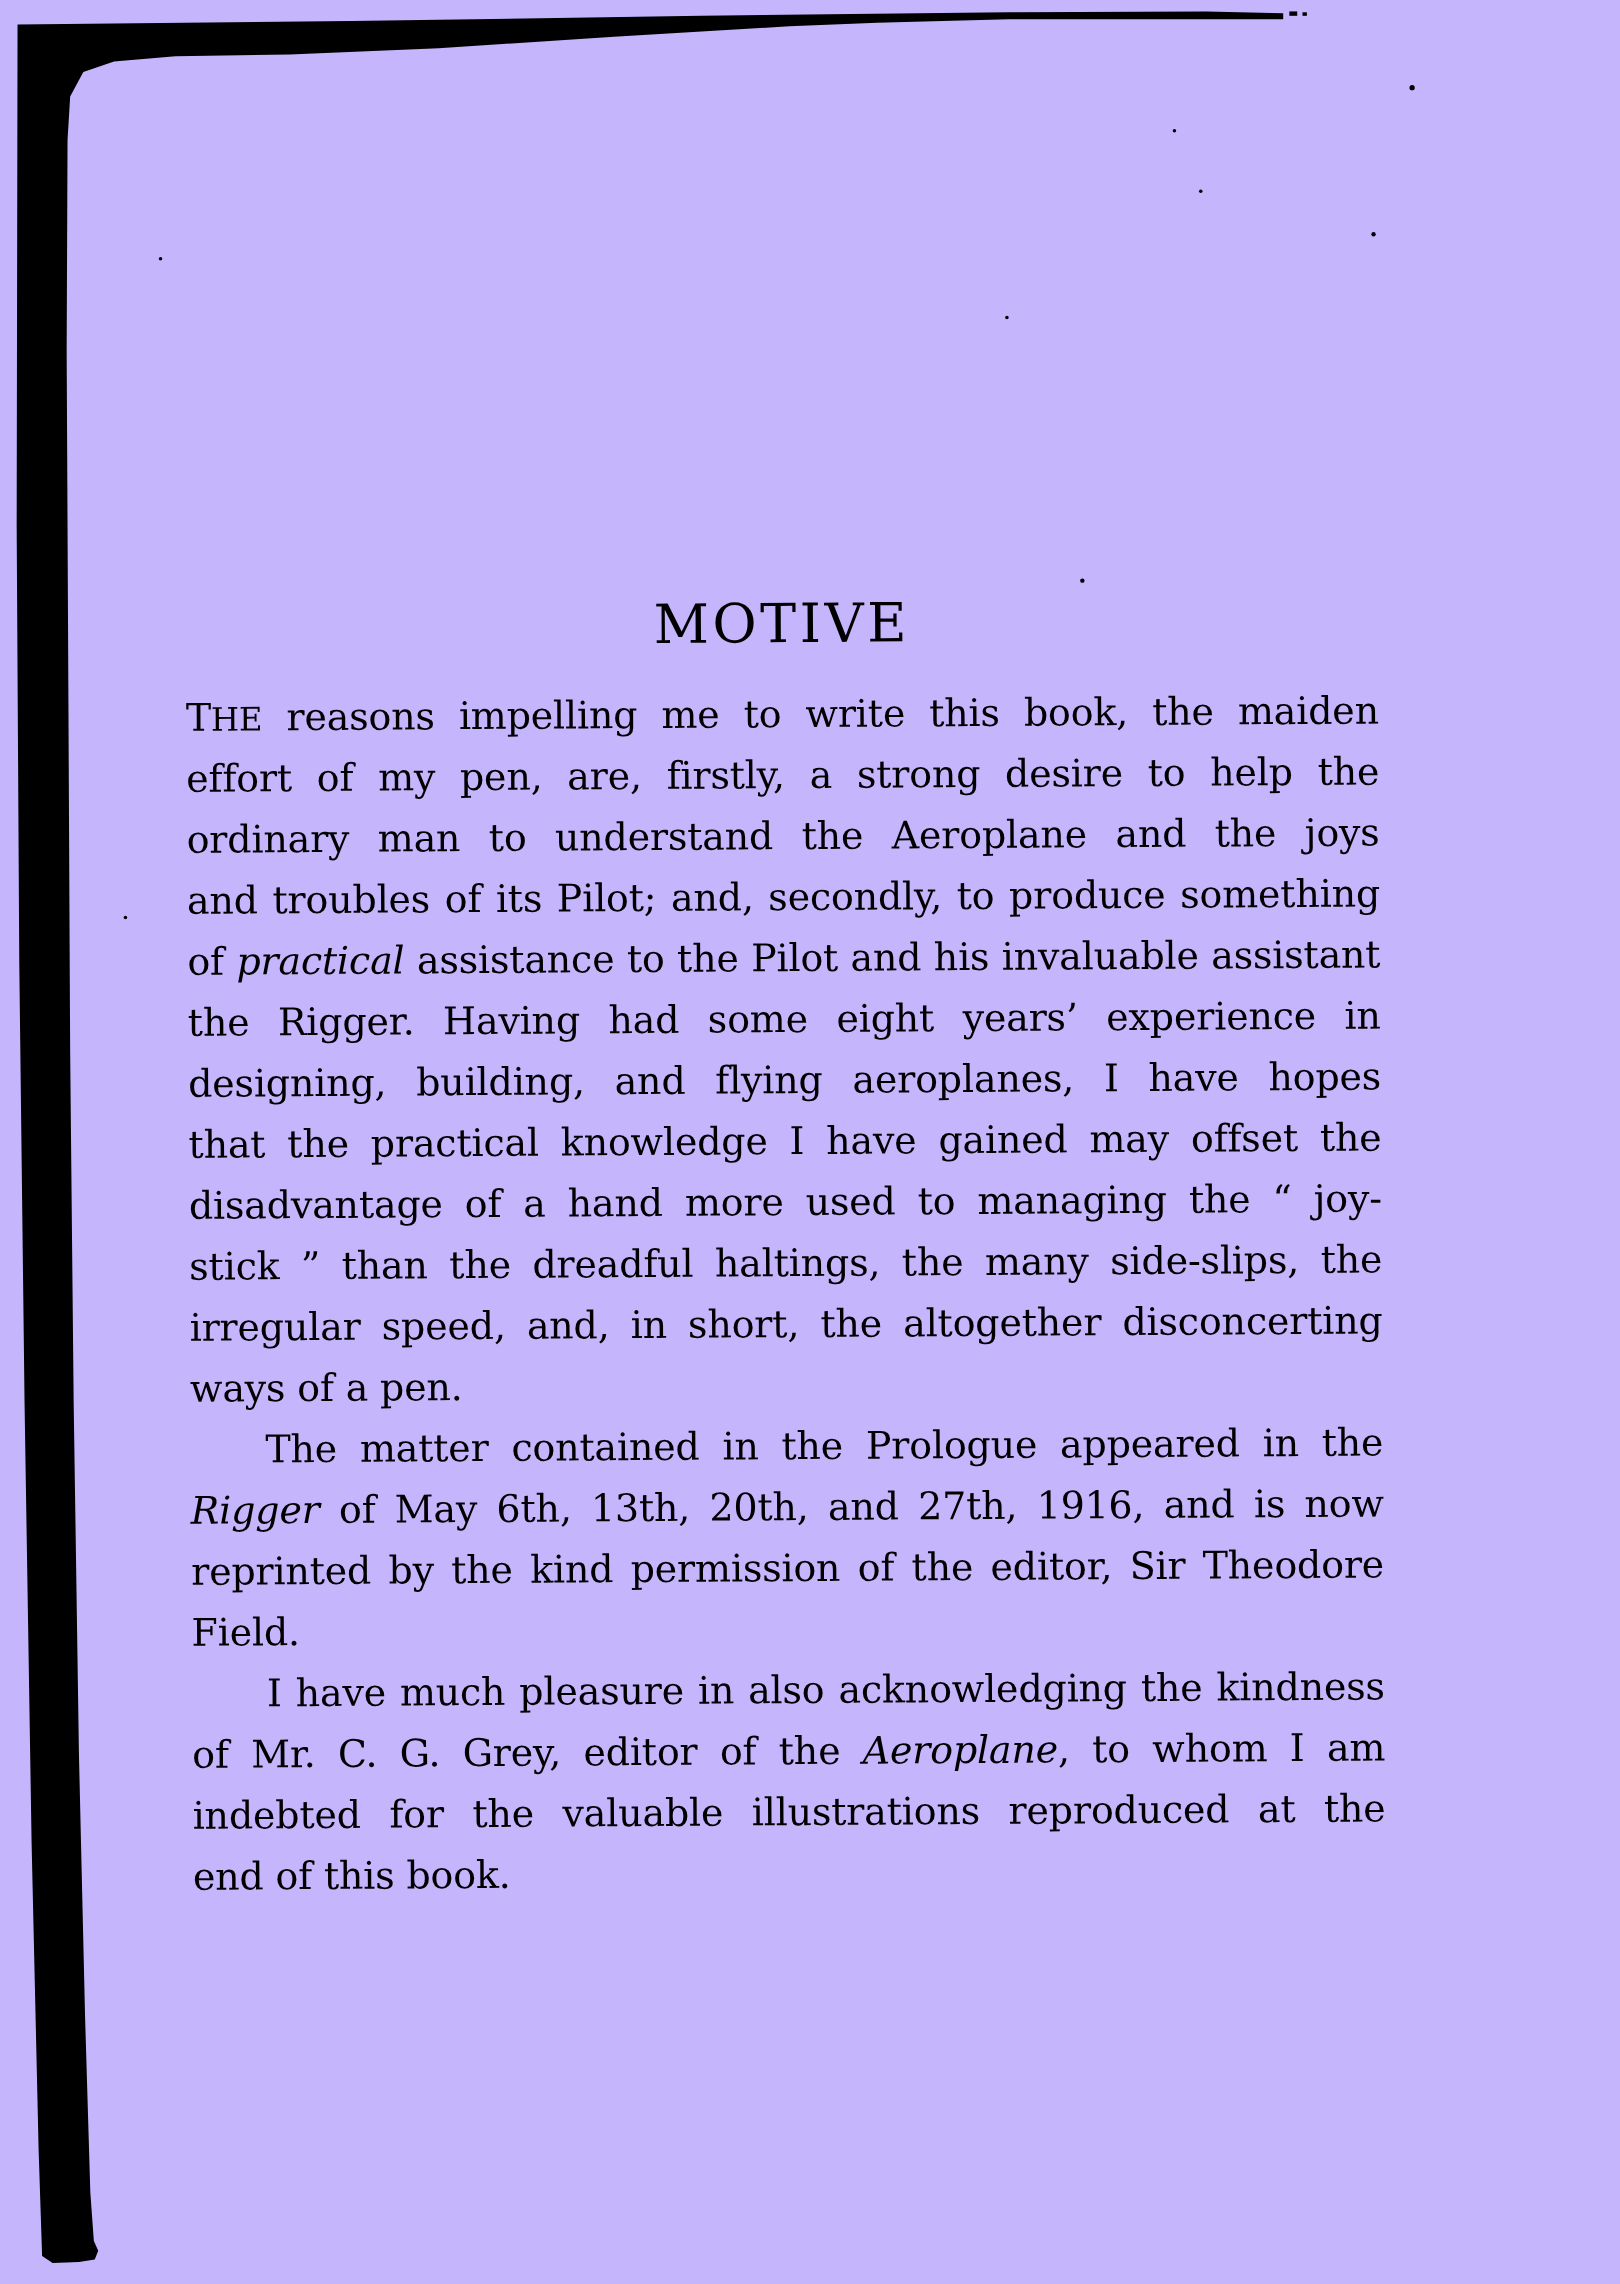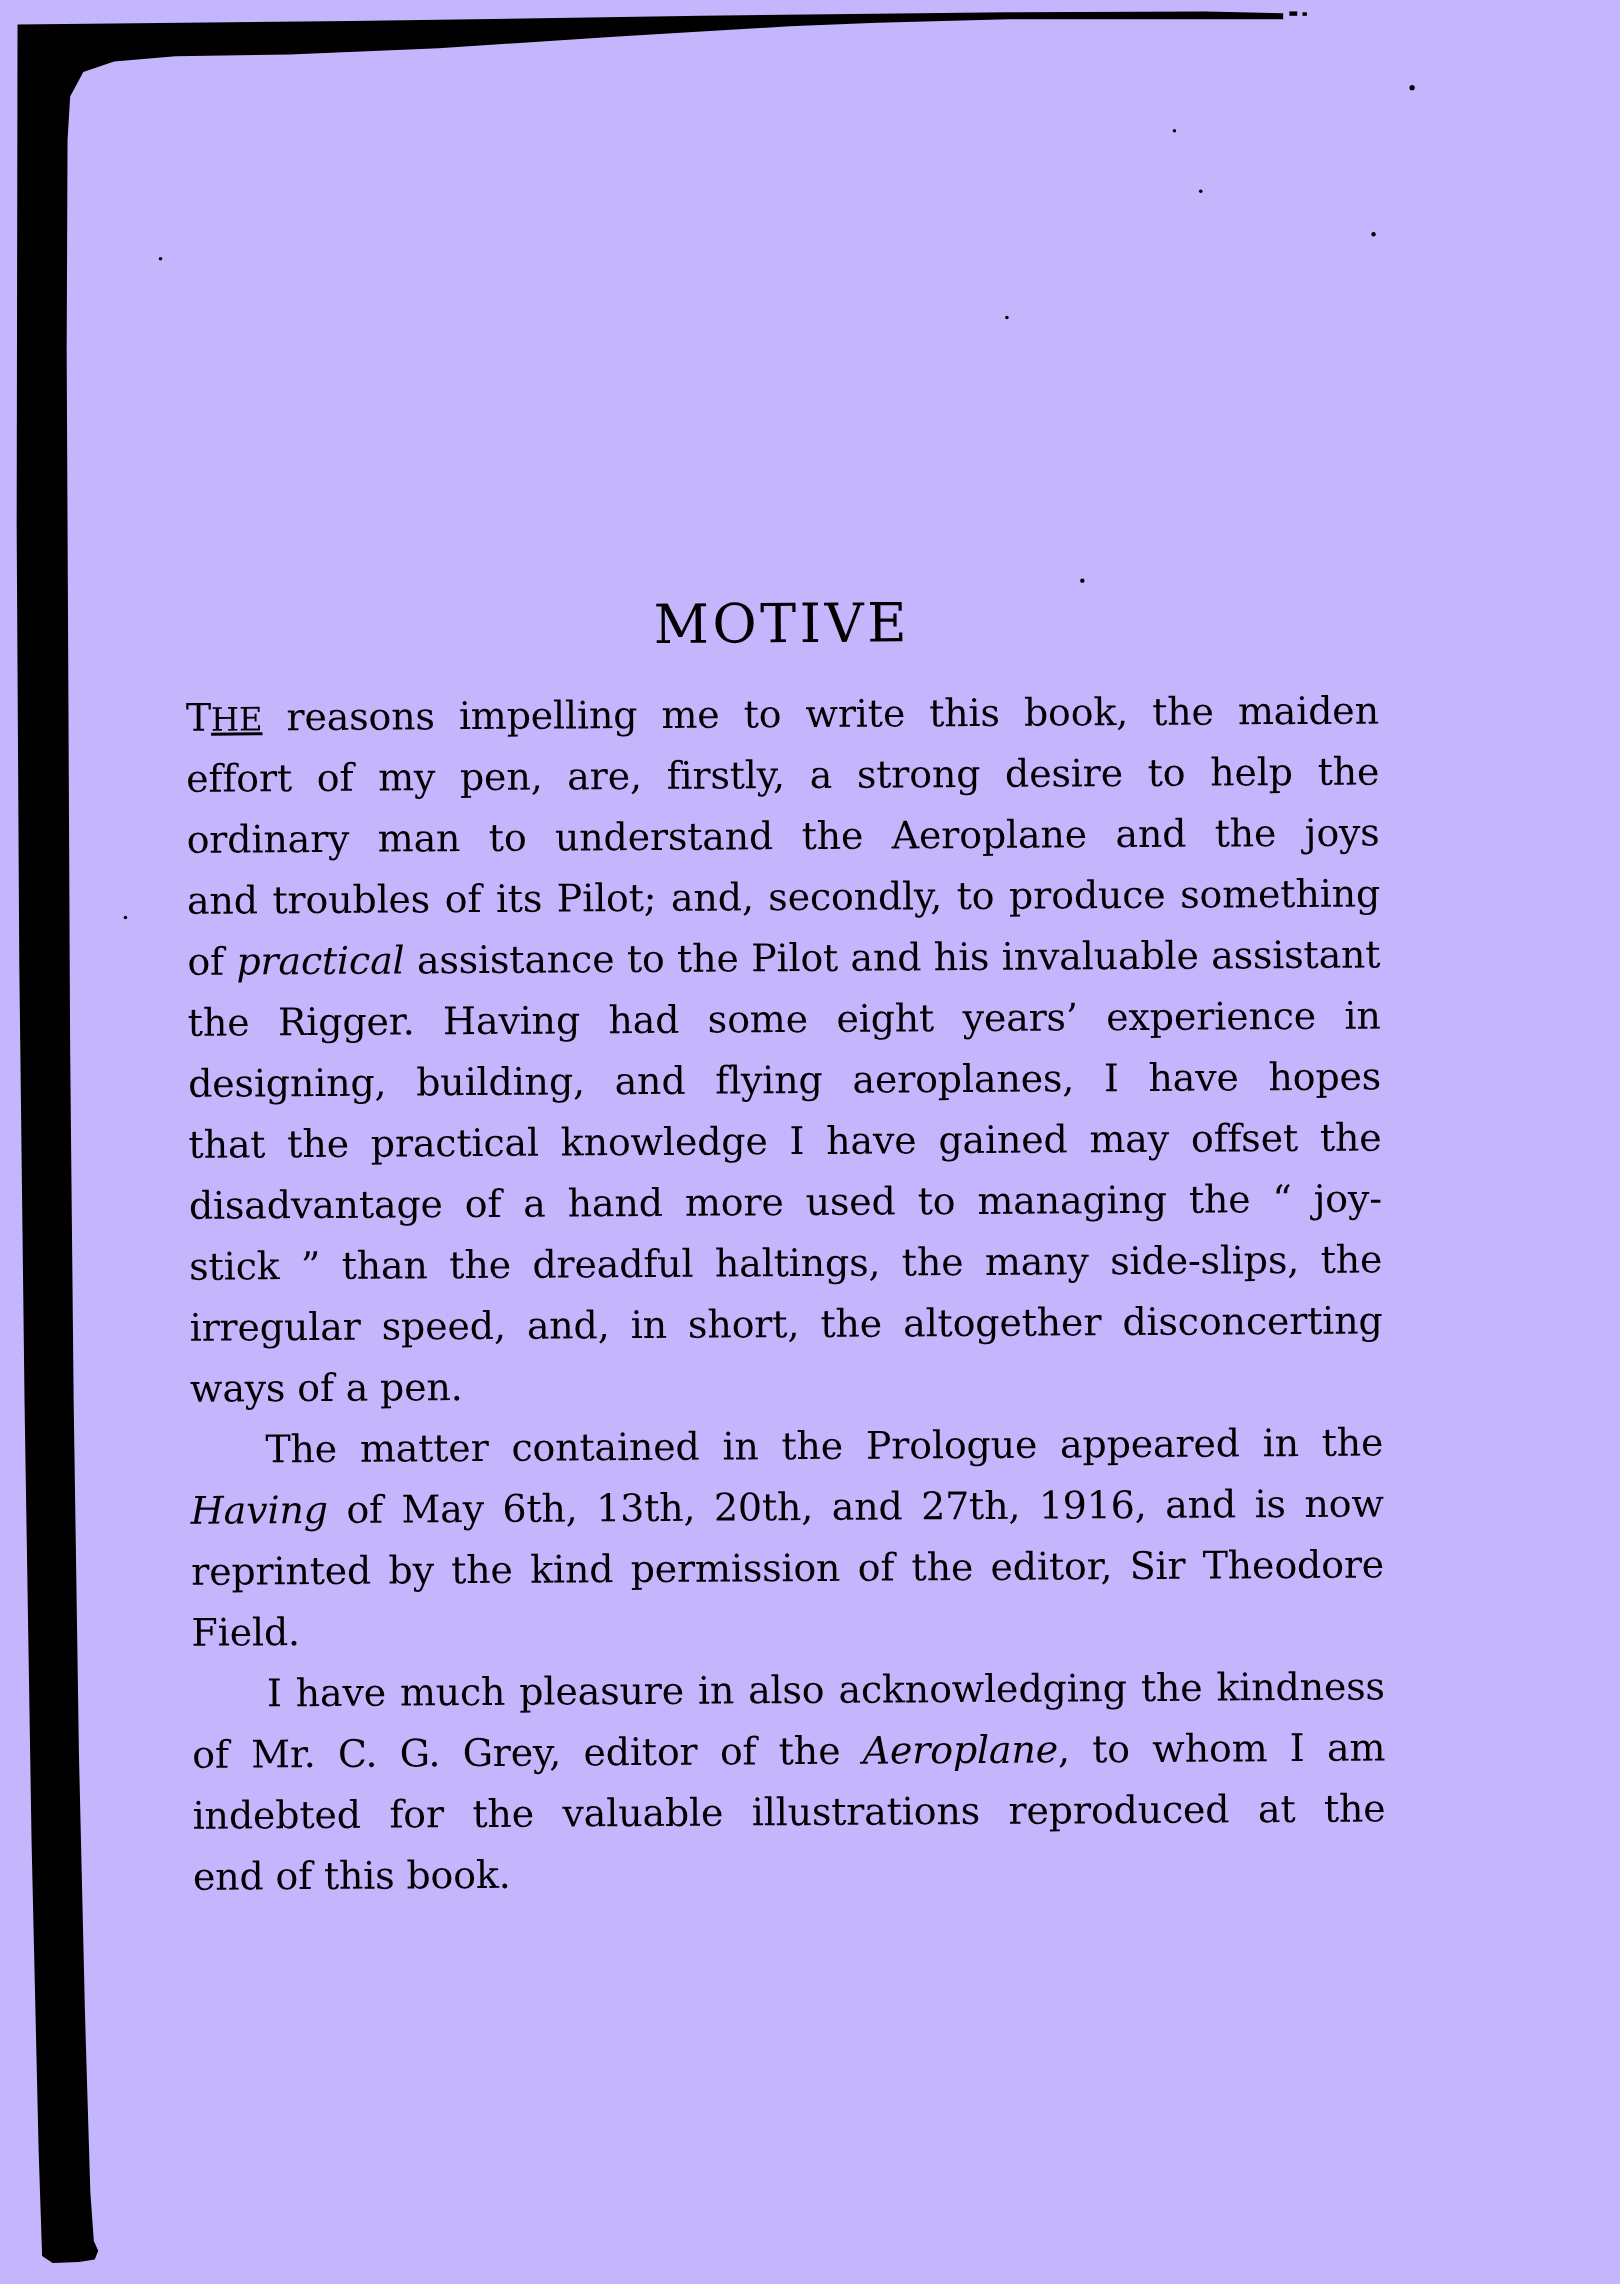--- a/index.html
+++ b/index.html
@@ -50,21 +50,21 @@
     height: 61px;
     line-height: 61px;
     text-align: justify;
     text-align-last: left;
     white-space: normal;
   }
   .line.justify { text-align-last: justify; }
   .line.indent { padding-left: 75px; }
   .seg-normal { font-style: normal; }
   .seg-italic { font-style: italic; }
-  .seg-small  { font-size: 0.85em; text-decoration: underline; }
+  .seg-small  { font-size: 0.85em; }
 </style>
 </head>
 <body>
 
 <div class="page">
 
   <svg class="artifacts" viewBox="0 0 1847 2604" xmlns="http://www.w3.org/2000/svg">
 
     <path fill="#000000" d="
       M 20 28
@@ -103,21 +103,21 @@
           <div class="line justify"><span class="seg-normal">the Rigger.  Having had some eight years’ experience in</span></div>
           <div class="line justify"><span class="seg-normal">designing, building, and flying aeroplanes, I have hopes</span></div>
           <div class="line justify"><span class="seg-normal">that the practical knowledge I have gained may offset the</span></div>
           <div class="line justify"><span class="seg-normal">disadvantage of a hand more used to managing the “ joy-</span></div>
           <div class="line justify"><span class="seg-normal">stick ” than the dreadful haltings, the many side-slips, the</span></div>
           <div class="line justify"><span class="seg-normal">irregular speed, and, in short, the altogether disconcerting</span></div>
           <div class="line"><span class="seg-normal">ways of a pen.</span></div>
         </div>
         <div class="paragraph">
           <div class="line justify indent"><span class="seg-normal">The matter contained in the Prologue appeared in the</span></div>
-          <div class="line justify"><span class="seg-italic">Having</span><span class="seg-normal"> of May 6th, 13th, 20th, and 27th, 1916, and is now</span></div>
+          <div class="line justify"><span class="seg-italic">Rigger</span><span class="seg-normal"> of May 6th, 13th, 20th, and 27th, 1916, and is now</span></div>
           <div class="line justify"><span class="seg-normal">reprinted by the kind permission of the editor, Sir Theodore</span></div>
           <div class="line"><span class="seg-normal">Field.</span></div>
         </div>
         <div class="paragraph">
           <div class="line justify indent"><span class="seg-normal">I have much pleasure in also acknowledging the kindness</span></div>
           <div class="line justify"><span class="seg-normal">of Mr. C. G. Grey, editor of the </span><span class="seg-italic">Aeroplane</span><span class="seg-normal">, to whom I am</span></div>
           <div class="line justify"><span class="seg-normal">indebted for the valuable illustrations reproduced at the</span></div>
           <div class="line"><span class="seg-normal">end of this book.</span></div>
         </div>
       </div>

